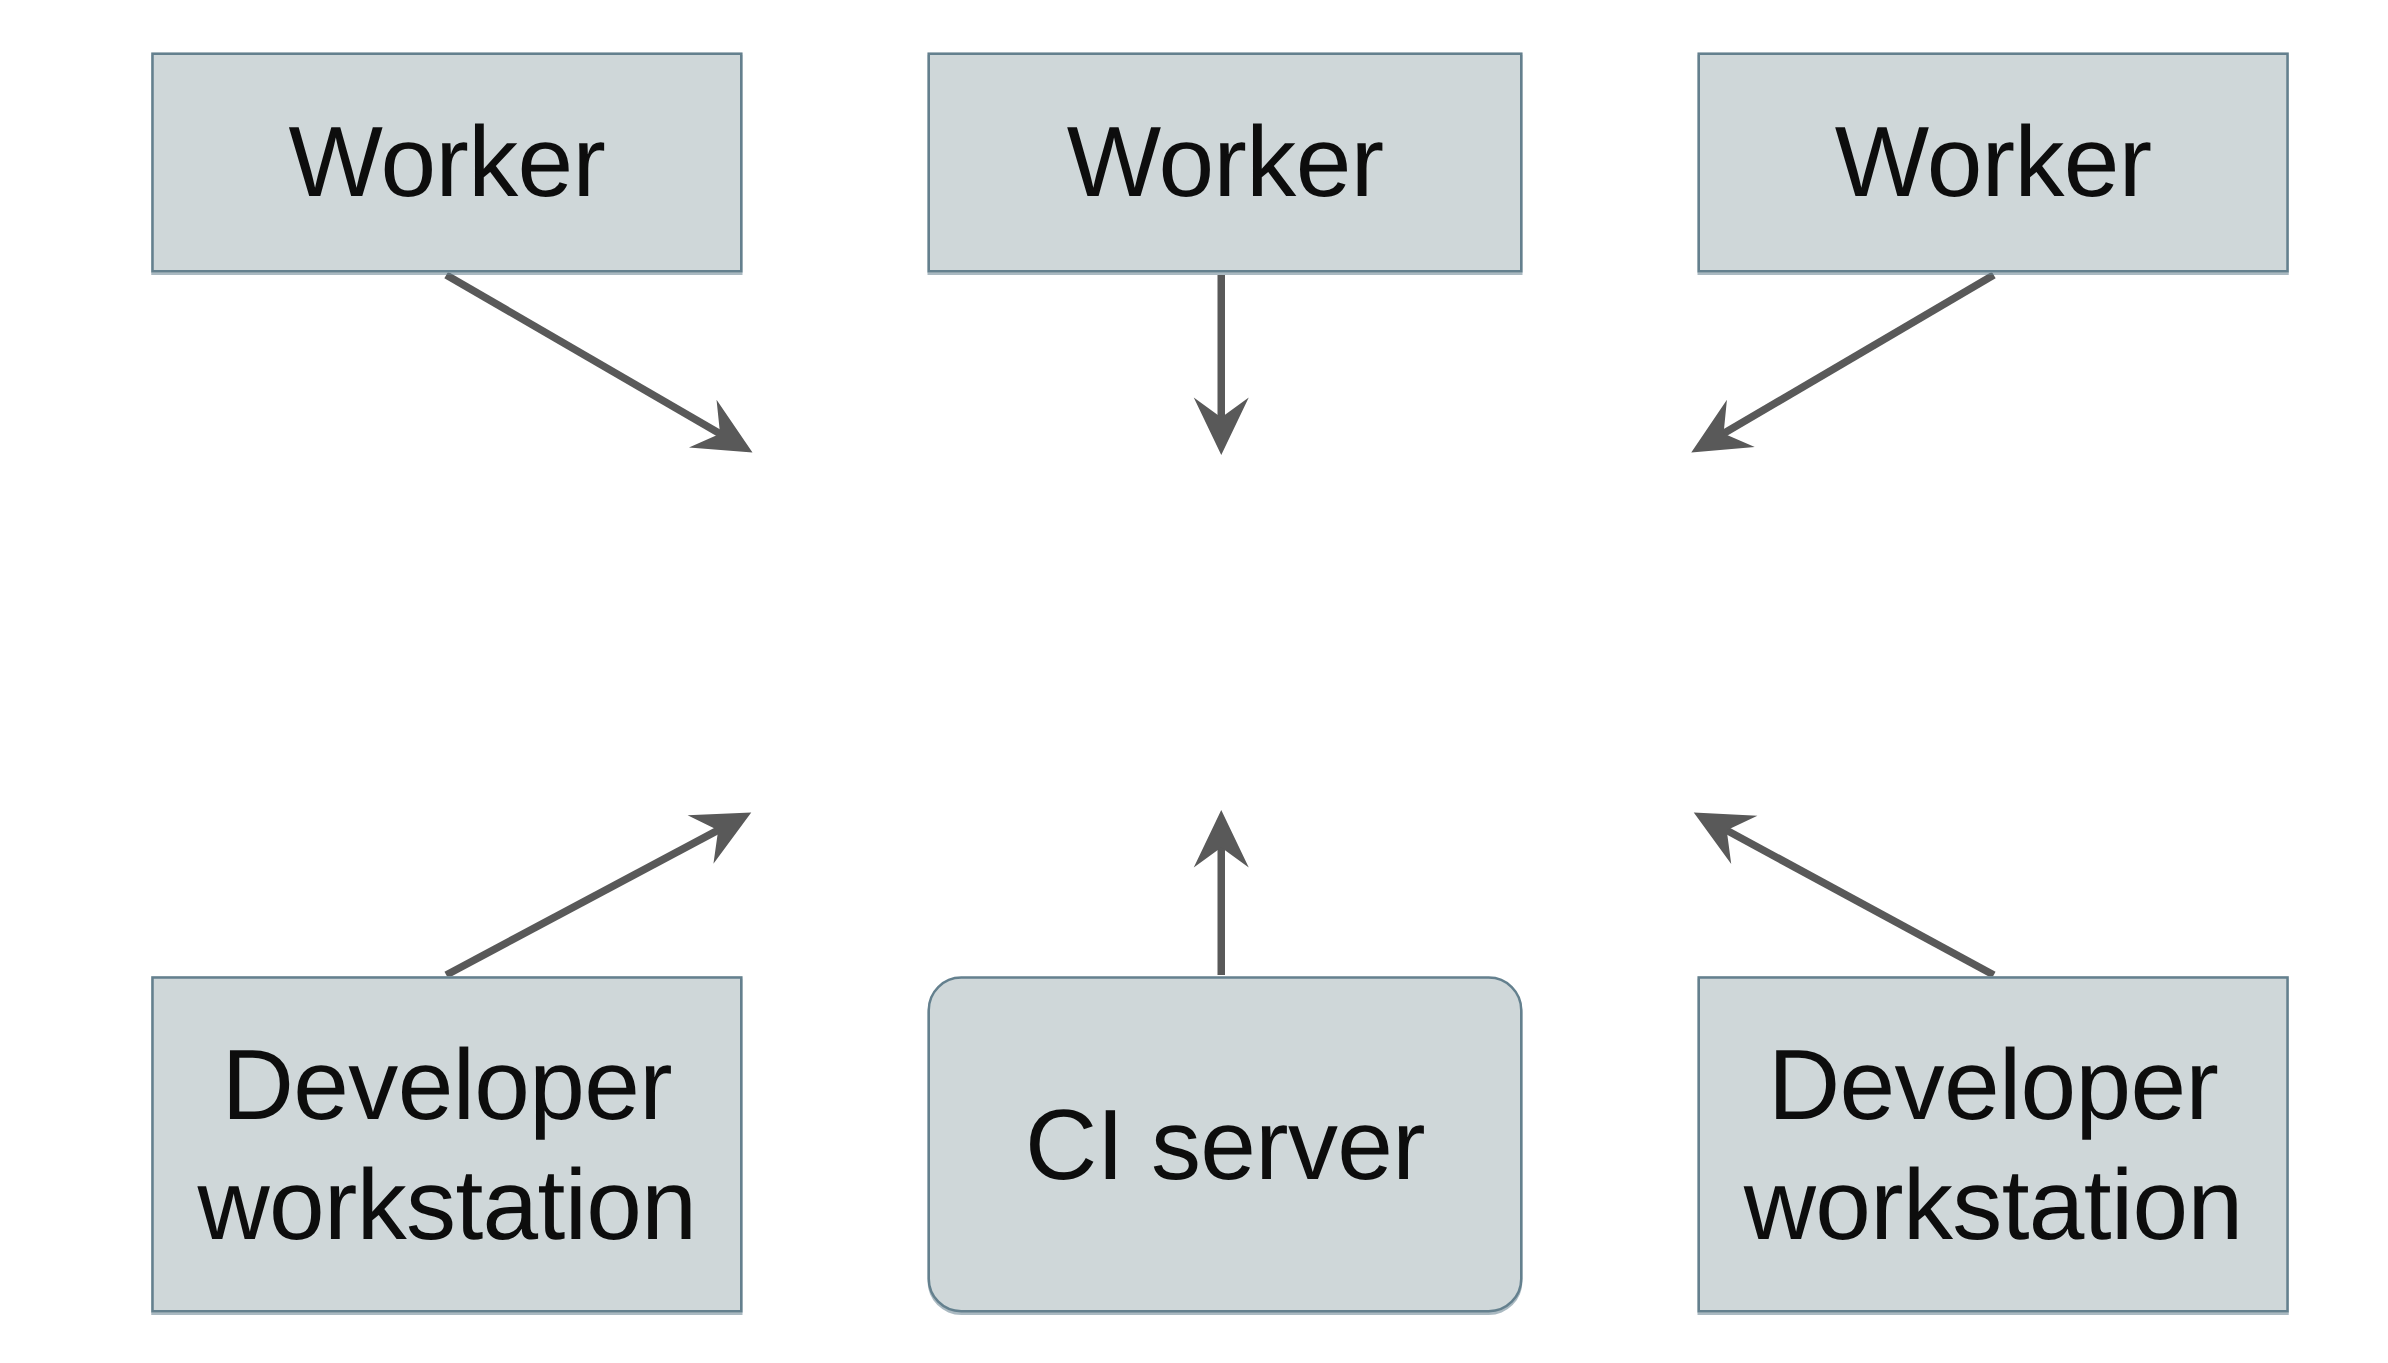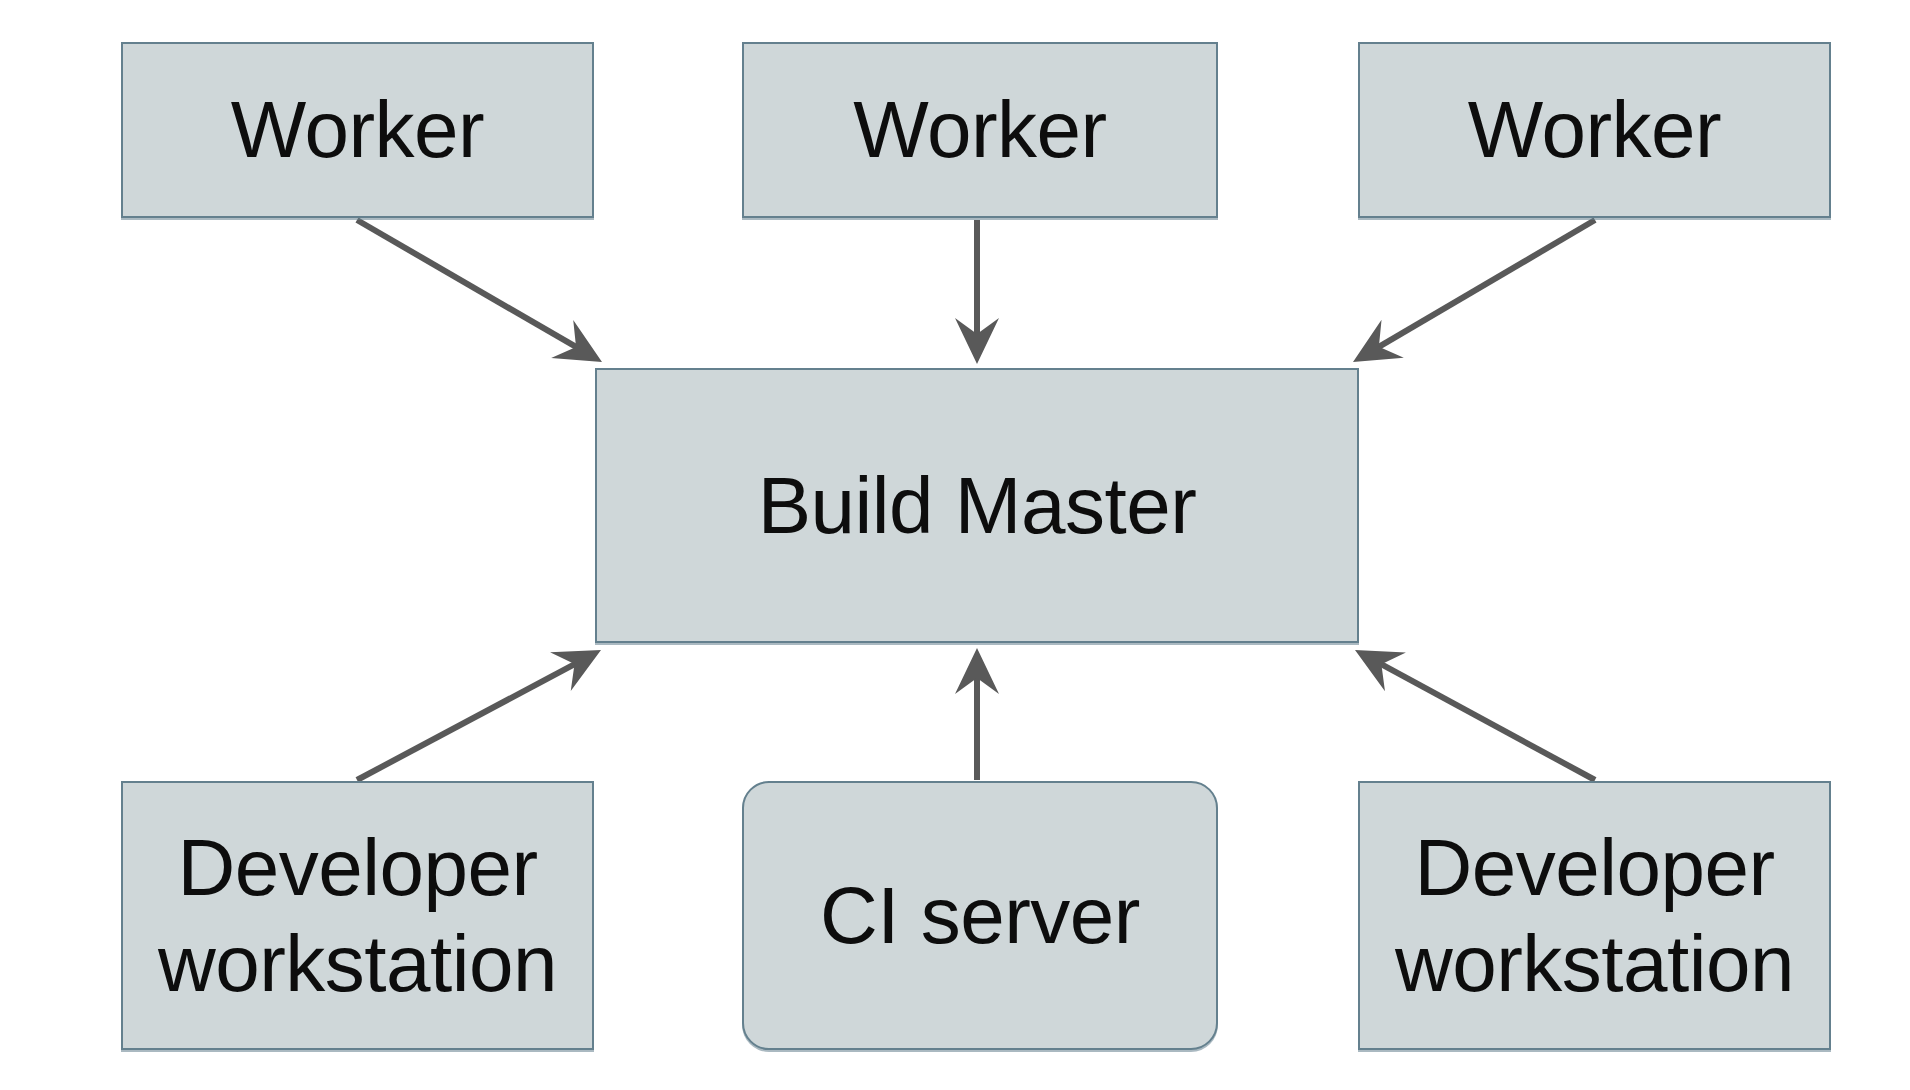--- a/index.html
+++ b/index.html
@@ -73,23 +73,20 @@
 
   <div class="node" style="left: 121px; top: 42px; width: 473px; height: 176px;">
     <span class="node-label">Worker</span>
   </div>
   <div class="node" style="left: 742px; top: 42px; width: 476px; height: 176px;">
     <span class="node-label">Worker</span>
   </div>
   <div class="node" style="left: 1358px; top: 42px; width: 473px; height: 176px;">
     <span class="node-label">Worker</span>
   </div>
-  <div class="node" style="left: 595px; top: 368px; width: 764px; height: 275px;">
-    <span class="node-label">Build Master</span>
-  </div>
   <div class="node" style="left: 121px; top: 781px; width: 473px; height: 269px;">
     <span class="node-label">Developer workstation</span>
   </div>
   <div class="node" style="left: 742px; top: 781px; width: 476px; height: 269px; border-radius: 27px;">
     <span class="node-label">CI server</span>
   </div>
   <div class="node" style="left: 1358px; top: 781px; width: 473px; height: 269px;">
     <span class="node-label">Developer workstation</span>
   </div>
 </div>

